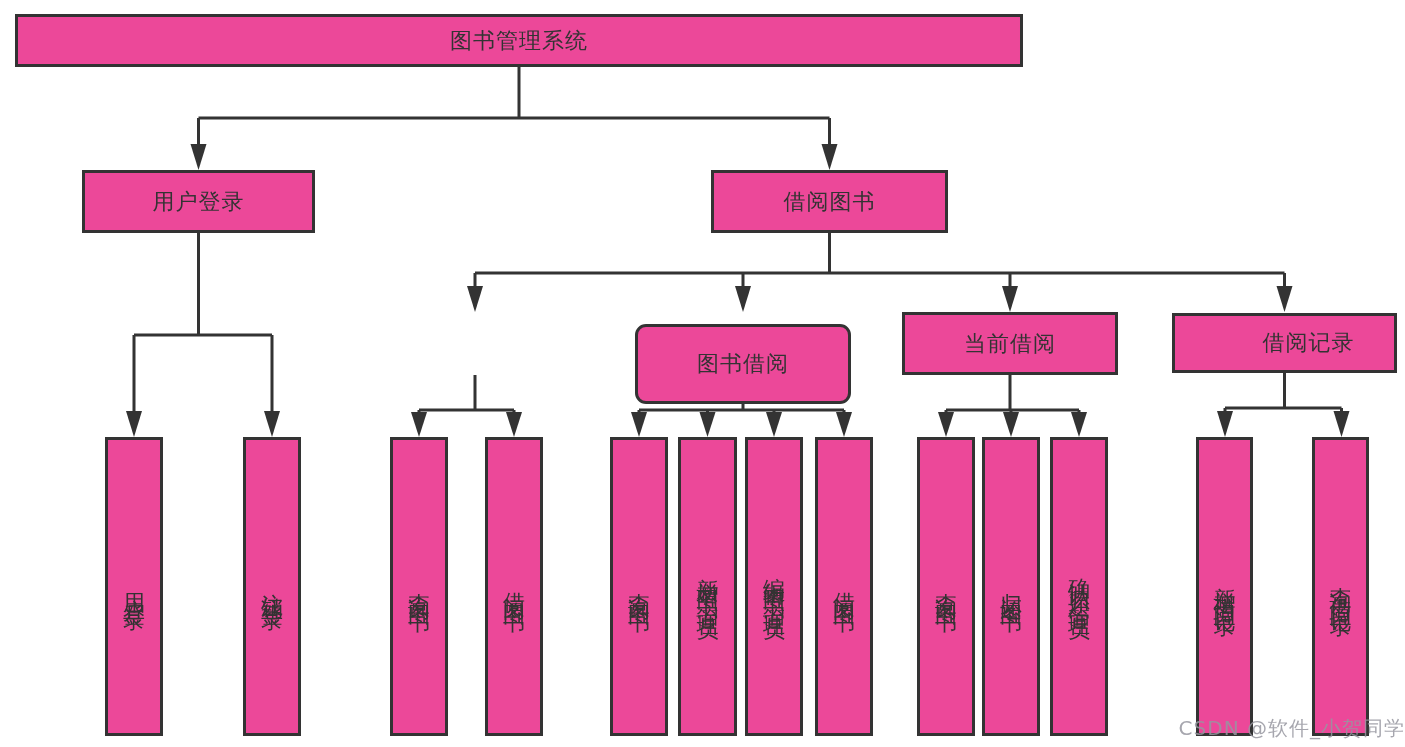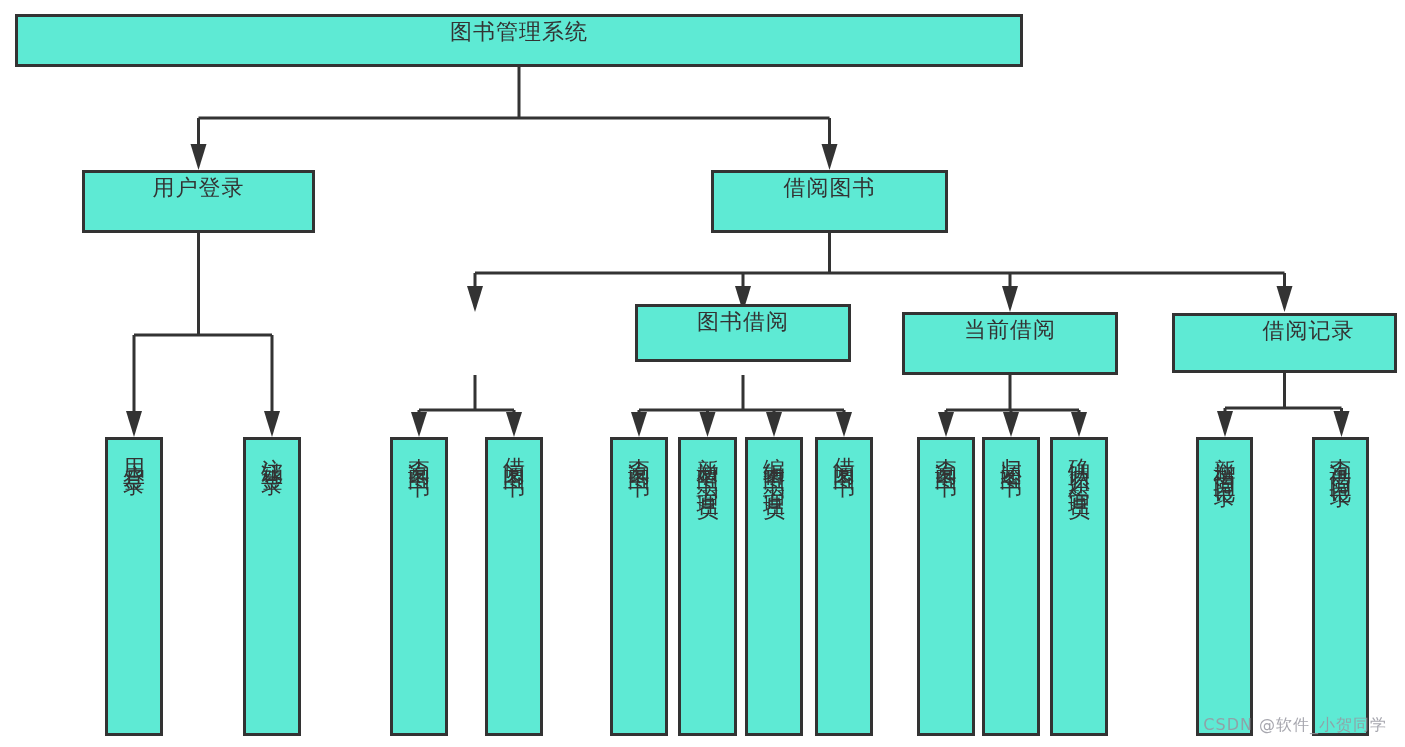--- a/index.html
+++ b/index.html
@@ -8,34 +8,34 @@
     width:1405px;height:747px;
     background:#ffffff;
     font-family:"DejaVu Sans","Liberation Sans",sans-serif;
     color:#333333;
     overflow:hidden;
   }
   #connectors{position:absolute;left:0;top:0;width:1405px;height:747px;z-index:1;}
   .node{
     position:absolute;
     box-sizing:border-box;
-    background:#5eead4;
+    background:#ec4899;
     border:3px solid #333333;
-    display:flex;align-items:flex-start;justify-content:center;
+    display:flex;align-items:center;justify-content:center;
     z-index:2;
     font-size:22px;
     letter-spacing:1px;
     white-space:nowrap;
   }
   
   .n-root {left:15px;  top:14px;  width:1008px; height:53px;}
   .n-l2a  {left:82px;  top:170px; width:233px;  height:63px;}
   .n-l2b  {left:711px; top:170px; width:237px;  height:63px;}
   .n-l3a  {left:362px; top:312px; width:226px;  height:63px;}
-  .n-l3b  {left:635px; top:304px; width:216px;  height:58px;}
+  .n-l3b  {left:635px; top:324px; width:216px;  height:80px;border-radius:11px;}
   .n-l3c  {left:902px; top:312px; width:216px;  height:63px;}
   .n-l3d  {left:1172px;top:313px; width:225px;  height:60px;padding-left:48px;}
   
   .leaf{top:437px;height:299px;width:58px;border-width:3px;}
   .leaf .vtext{
     writing-mode:vertical-rl;
     text-orientation:mixed;
     letter-spacing:6px;
     font-size:22px;
     line-height:1;
@@ -49,23 +49,23 @@
   .lf7 {left:745px;}
   .lf8 {left:815px;}
   .lf9 {left:917px;}
   .lf10{left:982px;}
   .lf11{left:1050px;}
   .lf12{left:1196px;width:57px;}
   .lf13{left:1312px;width:57px;}
   
   .watermark{
     position:absolute;
-    right:18px;top:715px;
+    right:0;top:715px;
     z-index:5;
-    font-size:16px;
+    font-size:20px;
     color:rgba(150,150,160,0.85);
     letter-spacing:1px;
     white-space:nowrap;
   }
 </style>
 </head>
 <body>
 
 <div id="canvas">
 

